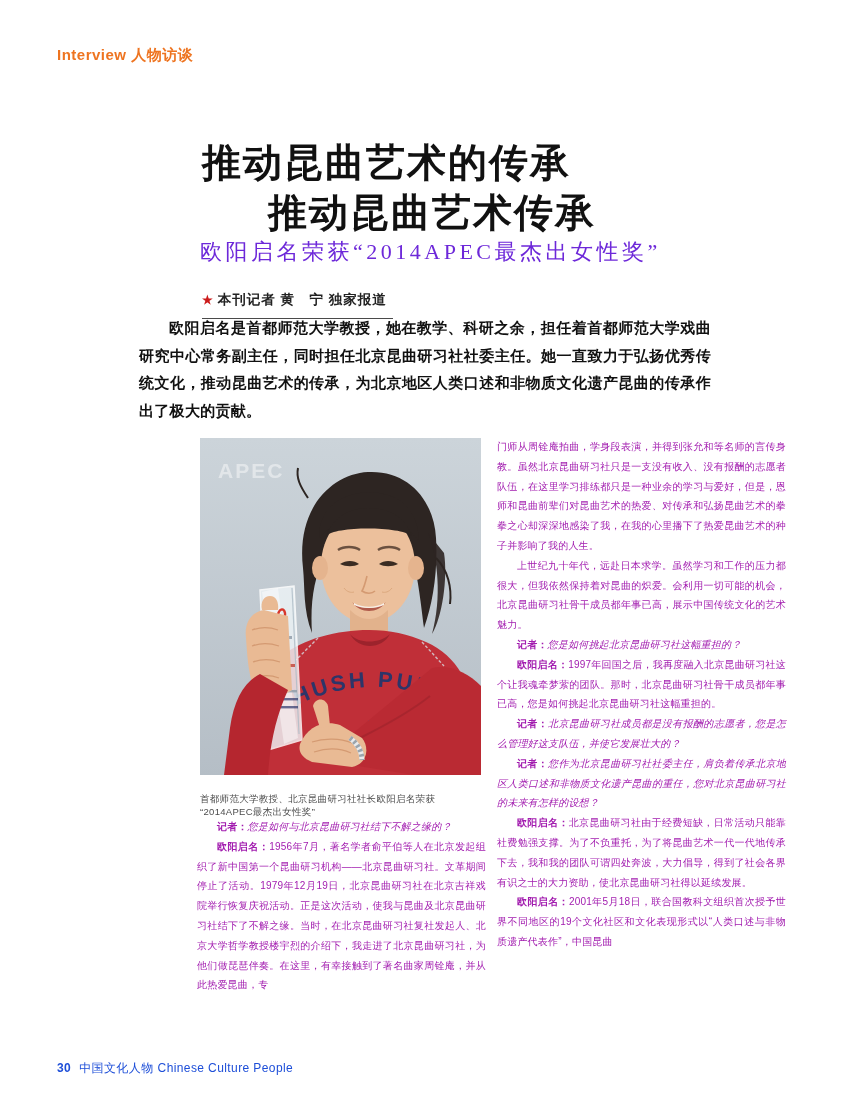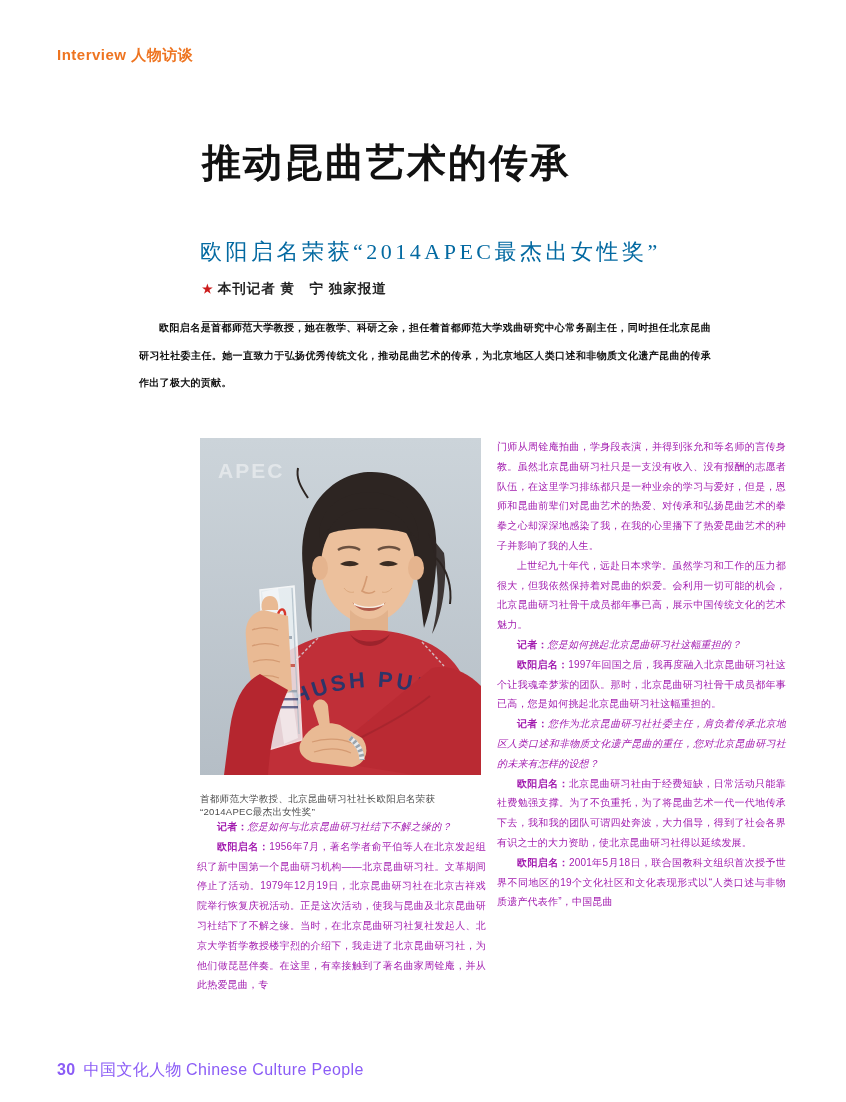--- a/index.html
+++ b/index.html
@@ -12,32 +12,32 @@
     color:#ee7420;letter-spacing:0.5px;
   }
   .title{
     position:absolute;left:202px;top:138px;width:560px;
     font-family:"Liberation Serif",serif;font-weight:bold;color:#111;
     font-size:39px;line-height:50px;letter-spacing:2px;
   }
   .title .t2{display:block;padding-left:66px;}
   .subtitle{
     position:absolute;left:200px;top:237px;width:600px;
-    font-family:"Liberation Serif",serif;font-size:22px;color:#0369a1;
+    font-family:"Liberation Serif",serif;font-size:22px;color:#6d28d9;
     letter-spacing:3.5px;font-weight:normal;
   }
   .byline{
-    position:absolute;left:202px;top:280px;font-size:13.5px;font-weight:bold;
+    position:absolute;left:202px;top:291px;font-size:13.5px;font-weight:bold;
     color:#222;letter-spacing:1px;border-bottom:1.5px solid #4a4a4a;
-    padding:0 6px 23px 0;
+    padding:0 6px 9px 0;
   }
   .byline .star{color:#cc1b1b;margin-right:4px;font-size:12px;}
   .intro{
     position:absolute;left:139px;top:314px;width:572px;
-    font-size:10px;font-weight:bold;line-height:27.5px;color:#111;
+    font-size:15px;font-weight:bold;line-height:27.5px;color:#111;
     text-align:justify;text-indent:2em;letter-spacing:0.3px;margin:0;
   }
   .photo{
     position:absolute;left:200px;top:438px;width:281px;height:337px;
     overflow:hidden;background:#eab308;
   }
   .caption{
     position:absolute;left:200px;top:792px;width:280px;
     font-size:9.5px;line-height:13px;color:#4d4d4d;letter-spacing:0.3px;
   }
@@ -45,35 +45,36 @@
     position:absolute;width:289px;font-size:10px;line-height:19.8px;
     text-align:justify;color:#a21caf;letter-spacing:0.2px;
   }
   .col-left{left:197px;top:817px;height:225px;}
   .col-right{left:497px;top:437px;height:600px;}
   .para{margin:0;text-indent:2em;}
   .para.cont{text-indent:0;}
   .para.q{font-style:italic;}
   .para .plabel{font-weight:bold;font-style:normal;}
   .footer{
-    position:absolute;left:57px;top:1060px;font-size:16px;color:#8b5cf6;
+    position:absolute;left:57px;top:1060px;font-size:12px;color:#1d4ed8;
     letter-spacing:0.4px;
   }
   .footer .pn{font-weight:bold;margin-right:8px;}
   .footer .en{margin-left:4px;}
 </style>
 </head>
 <body>
 
 <div class="page">
 
   <div class="section-label">Interview 人物访谈</div>
 
   <h1 class="title" style="margin:0;">
     <span class="t1">推动昆曲艺术的传承</span>
+    <span class="t2">推动昆曲艺术传承</span>
   </h1>
 
   <div class="subtitle">欧阳启名荣获“2014APEC最杰出女性奖”</div>
 
   <div class="byline">
     <span class="star">★</span><span>本刊记者 黄　宁 独家报道</span>
   </div>
 
   <p class="intro">欧阳启名是首都师范大学教授，她在教学、科研之余，担任着首都师范大学戏曲研究中心常务副主任，同时担任北京昆曲研习社社委主任。她一直致力于弘扬优秀传统文化，推动昆曲艺术的传承，为北京地区人类口述和非物质文化遗产昆曲的传承作出了极大的贡献。</p>
 
@@ -176,20 +177,21 @@
 
   <div class="col col-left">
       <p class="para q"><span class="plabel">记者：</span><span>您是如何与北京昆曲研习社结下不解之缘的？</span></p>
       <p class="para a"><span class="plabel">欧阳启名：</span><span>1956年7月，著名学者俞平伯等人在北京发起组织了新中国第一个昆曲研习机构——北京昆曲研习社。文革期间停止了活动。1979年12月19日，北京昆曲研习社在北京吉祥戏院举行恢复庆祝活动。正是这次活动，使我与昆曲及北京昆曲研习社结下了不解之缘。当时，在北京昆曲研习社复社发起人、北京大学哲学教授楼宇烈的介绍下，我走进了北京昆曲研习社，为他们做琵琶伴奏。在这里，有幸接触到了著名曲家周铨庵，并从此热爱昆曲，专</span></p>
     </div>
   <div class="col col-right">
       <p class="para cont"><span>门师从周铨庵拍曲，学身段表演，并得到张允和等名师的言传身教。虽然北京昆曲研习社只是一支没有收入、没有报酬的志愿者队伍，在这里学习排练都只是一种业余的学习与爱好，但是，恩师和昆曲前辈们对昆曲艺术的热爱、对传承和弘扬昆曲艺术的拳拳之心却深深地感染了我，在我的心里播下了热爱昆曲艺术的种子并影响了我的人生。</span></p>
       <p class="para a"><span>上世纪九十年代，远赴日本求学。虽然学习和工作的压力都很大，但我依然保持着对昆曲的炽爱。会利用一切可能的机会，北京昆曲研习社骨干成员都年事已高，展示中国传统文化的艺术魅力。</span></p>
       <p class="para q"><span class="plabel">记者：</span><span>您是如何挑起北京昆曲研习社这幅重担的？</span></p>
       <p class="para a"><span class="plabel">欧阳启名：</span><span>1997年回国之后，我再度融入北京昆曲研习社这个让我魂牵梦萦的团队。那时，北京昆曲研习社骨干成员都年事已高，您是如何挑起北京昆曲研习社这幅重担的。</span></p>
+      <p class="para q"><span class="plabel">记者：</span><span>北京昆曲研习社成员都是没有报酬的志愿者，您是怎么管理好这支队伍，并使它发展壮大的？</span></p>
       <p class="para q"><span class="plabel">记者：</span><span>您作为北京昆曲研习社社委主任，肩负着传承北京地区人类口述和非物质文化遗产昆曲的重任，您对北京昆曲研习社的未来有怎样的设想？</span></p>
       <p class="para a"><span class="plabel">欧阳启名：</span><span>北京昆曲研习社由于经费短缺，日常活动只能靠社费勉强支撑。为了不负重托，为了将昆曲艺术一代一代地传承下去，我和我的团队可谓四处奔波，大力倡导，得到了社会各界有识之士的大力资助，使北京昆曲研习社得以延续发展。</span></p>
       <p class="para a"><span class="plabel">欧阳启名：</span><span>2001年5月18日，联合国教科文组织首次授予世界不同地区的19个文化社区和文化表现形式以“人类口述与非物质遗产代表作”，中国昆曲</span></p>
     </div>
 
   <div class="footer">
     <span class="pn">30</span><span>中国文化人物</span><span class="en">Chinese Culture People</span>
   </div>
 
 </div>

